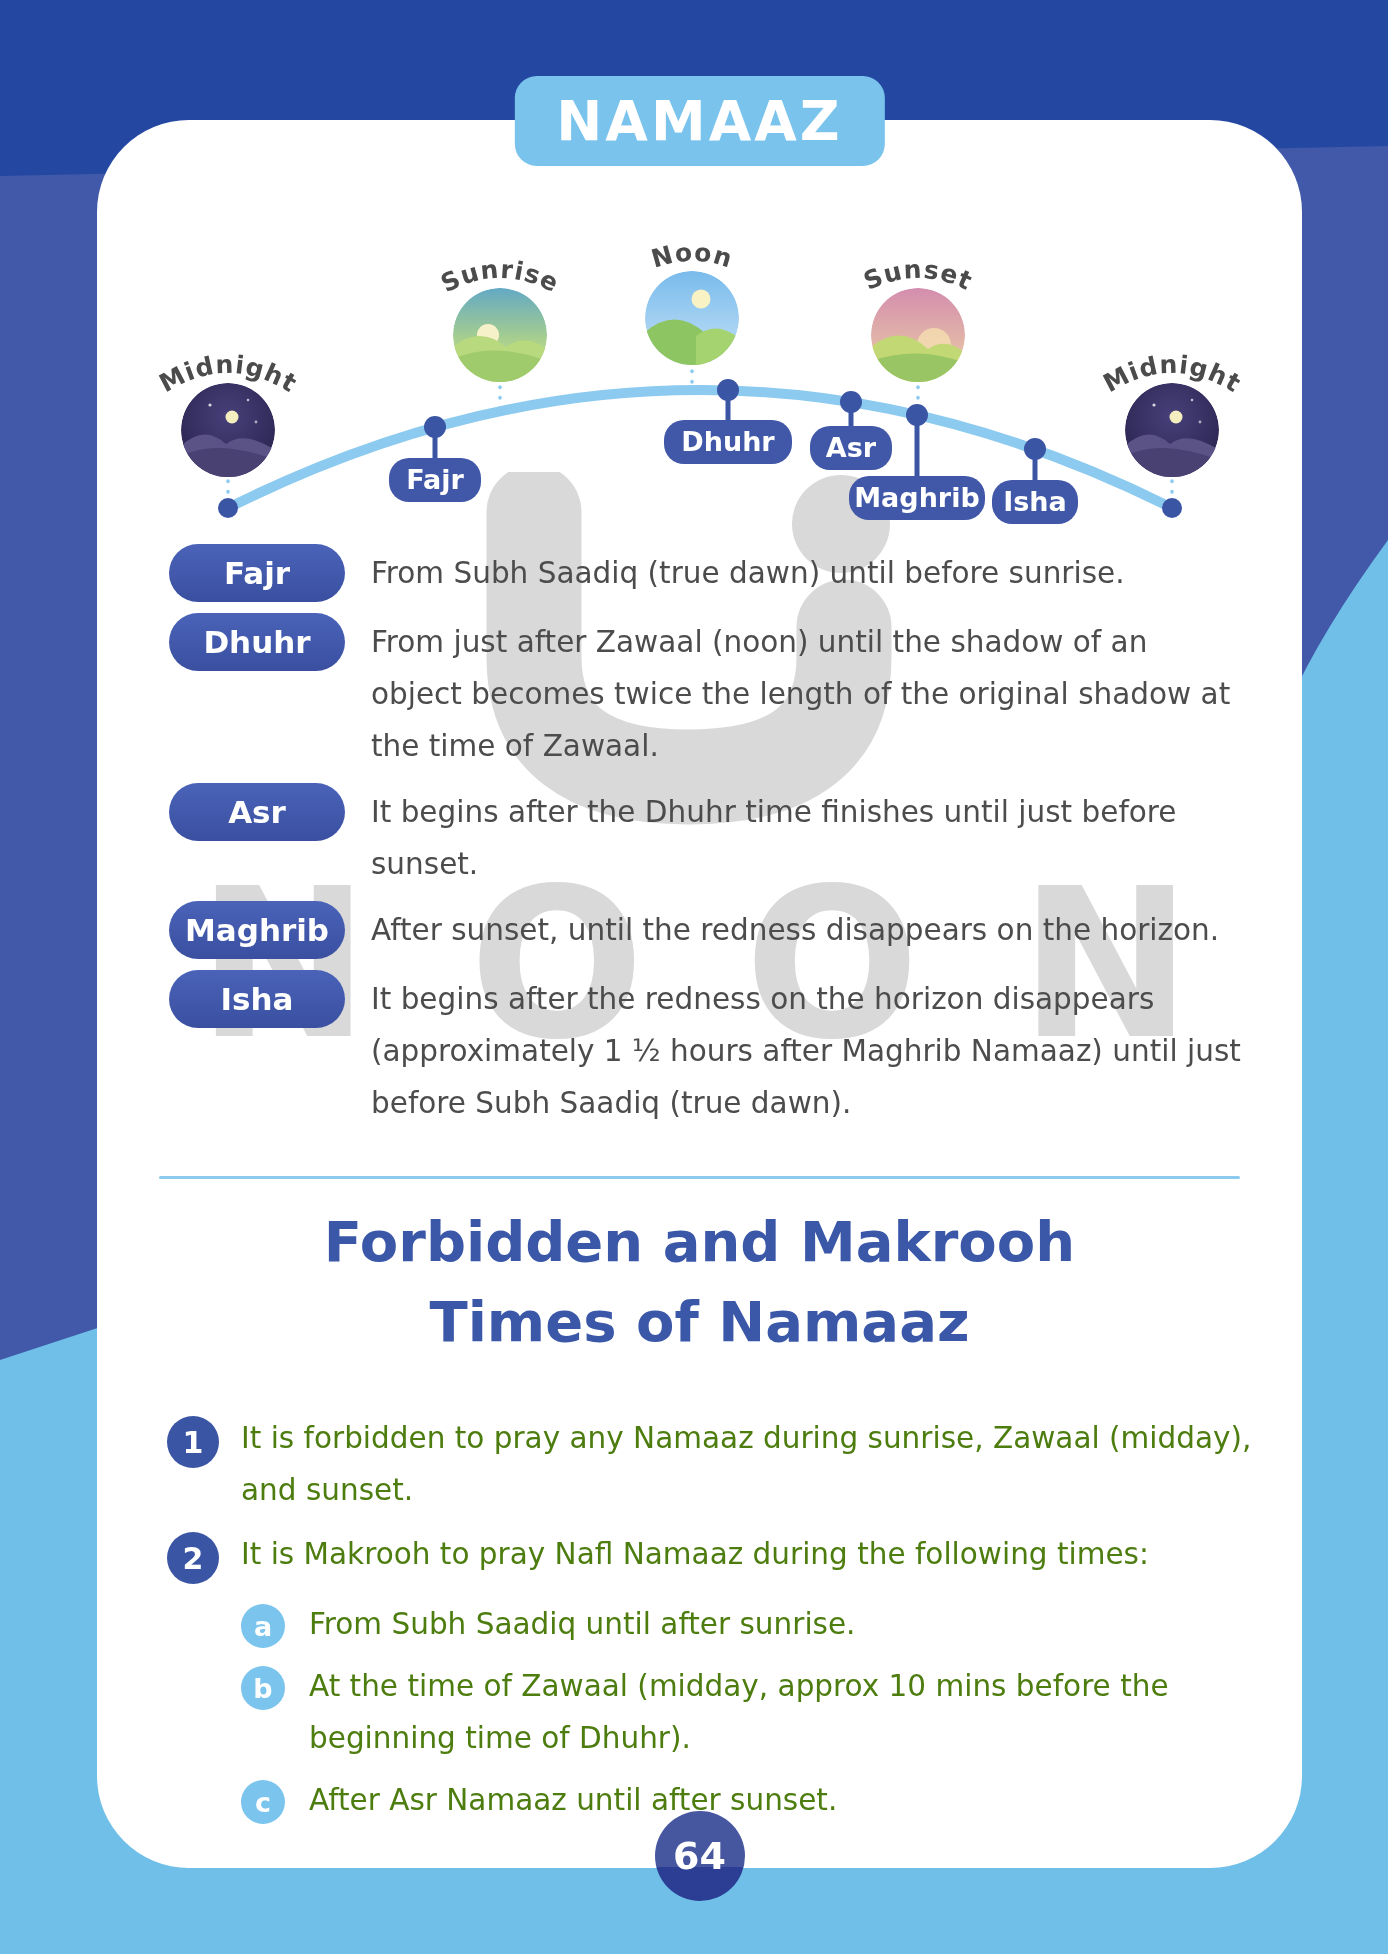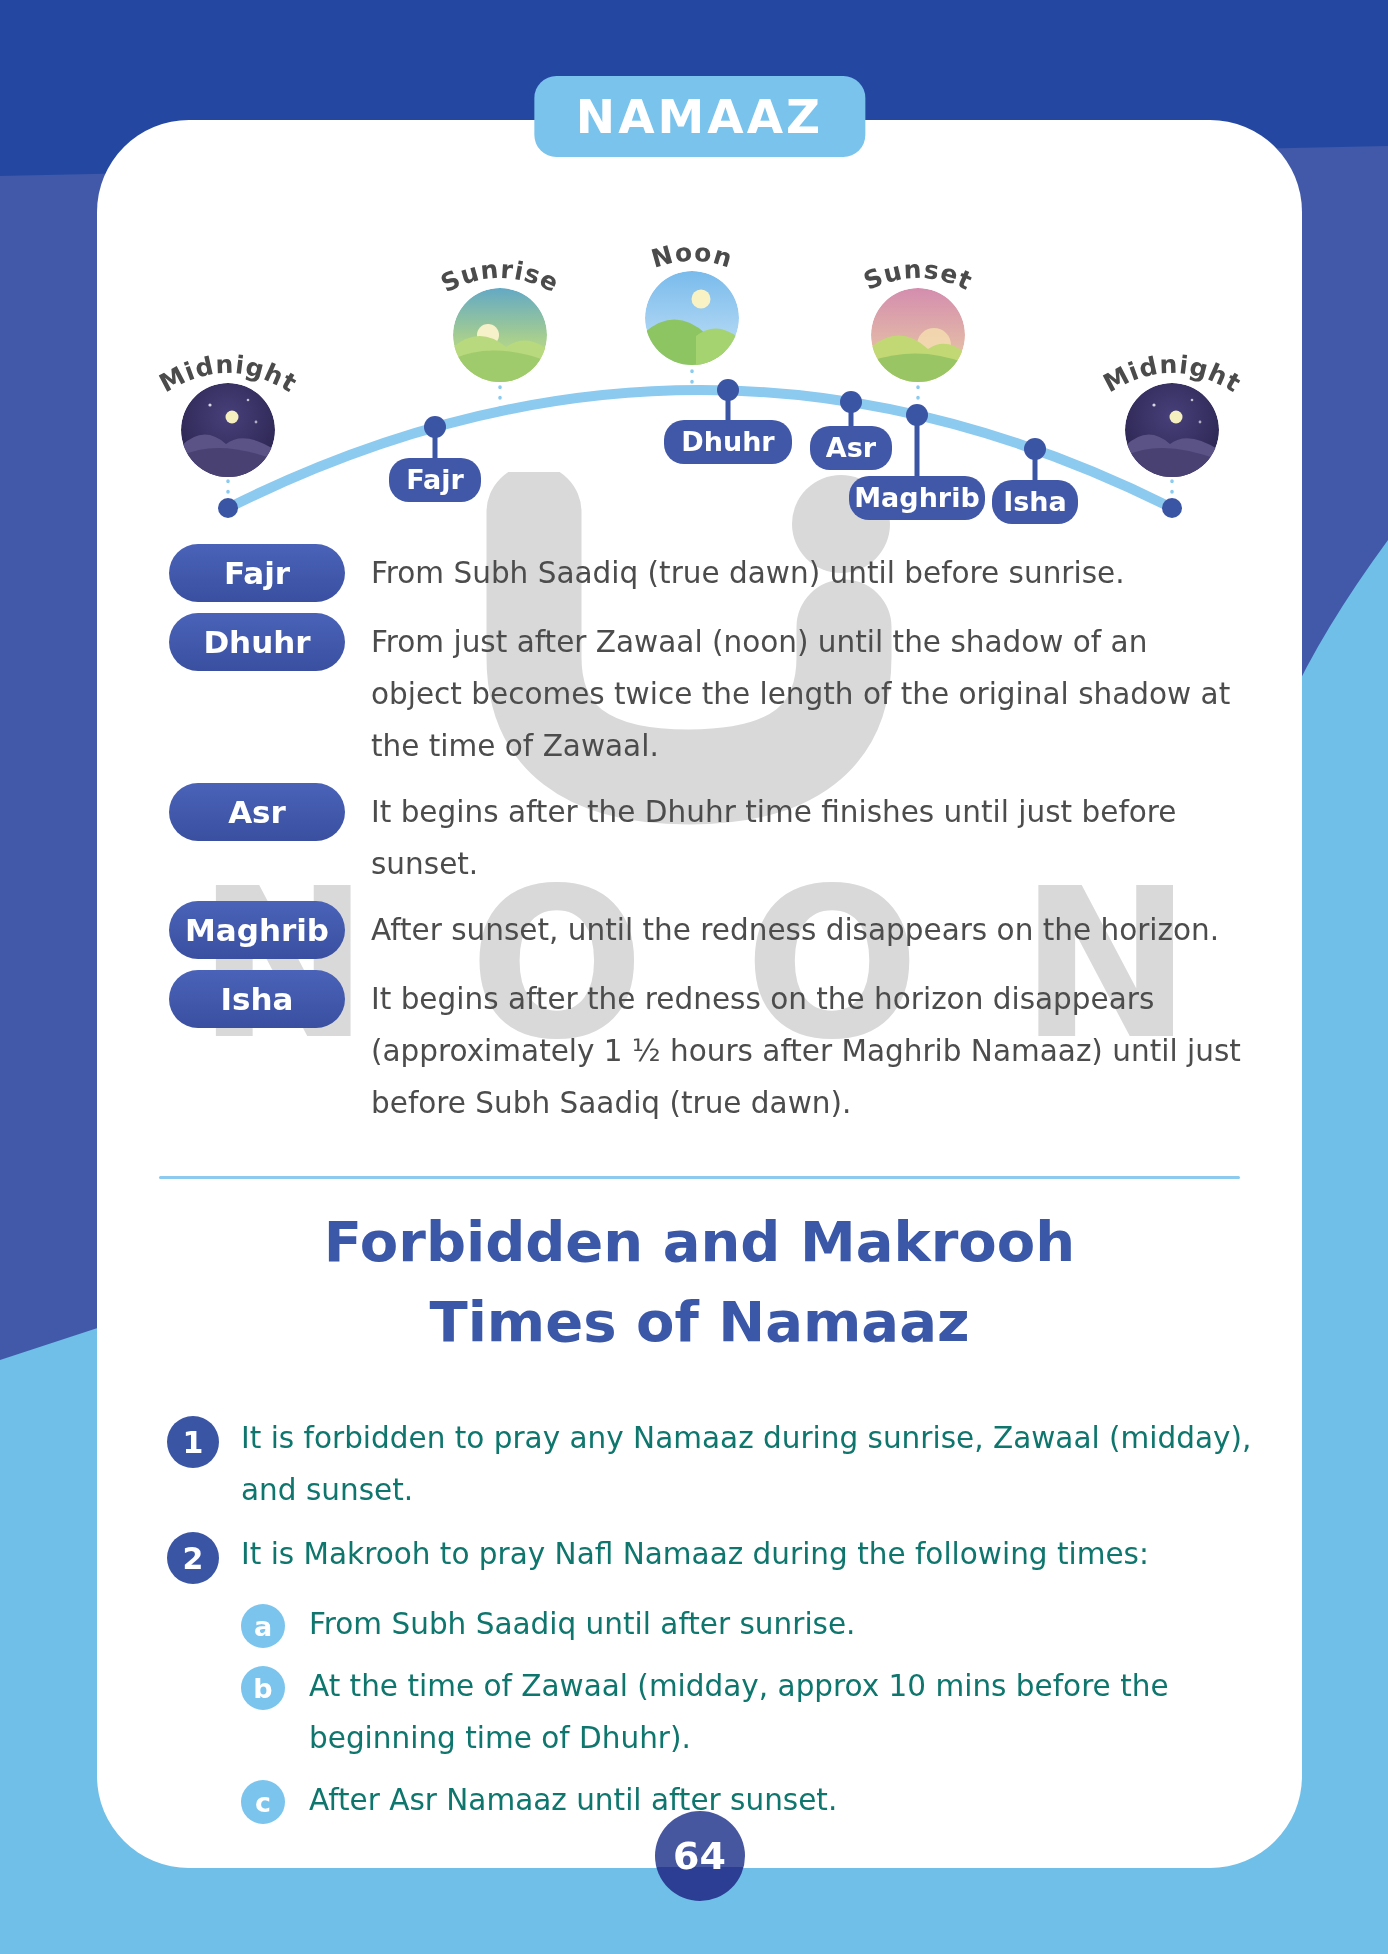--- a/index.html
+++ b/index.html
@@ -23,21 +23,21 @@
     font-size:206px;font-weight:800;line-height:1;letter-spacing:100px;padding-left:90px;
     box-sizing:border-box;
   }
   .wm-pub{
     position:absolute;top:972px;left:0;width:100%;text-align:center;
     font-size:72px;font-weight:800;letter-spacing:15px;padding-left:15px;box-sizing:border-box;
   }
   
   .badge{
     position:absolute;top:-44px;left:50%;transform:translateX(-50%);
-    background:#79c3ec;color:#fff;font-size:47px;font-weight:800;letter-spacing:3px;
+    background:#79c3ec;color:#fff;font-size:55px;font-weight:800;letter-spacing:3px;
     padding:13px 42px;border-radius:22px;z-index:3;white-space:nowrap;
   }
   .title{
     position:absolute;top:52px;left:0;width:100%;text-align:center;
     color:#3a57a8;font-size:58px;font-weight:800;z-index:2;
   }
   
   .diagram{position:absolute;left:0;top:120px;z-index:2;overflow:visible;}
   .tlabel{font-size:25px;font-weight:700;fill:#4b4b4b;letter-spacing:1px;}
   .dpill-text{font-size:27px;font-weight:800;fill:#ffffff;text-anchor:middle;}
@@ -63,21 +63,21 @@
   }
   .flist{
     position:absolute;top:1292px;left:70px;right:46px;z-index:2;
     display:flex;flex-direction:column;gap:12px;
   }
   .nrow{display:flex;gap:22px;align-items:flex-start;}
   .ncircle{
     flex:0 0 52px;height:52px;border-radius:50%;background:#3b55a5;color:#fff;
     font-weight:800;font-size:30px;display:flex;align-items:center;justify-content:center;margin-top:4px;
   }
-  .ntext{margin:0;font-size:29.5px;line-height:52px;color:#0f766e;}
+  .ntext{margin:0;font-size:29.5px;line-height:52px;color:#4d7c0f;}
   .sublist{display:flex;flex-direction:column;gap:10px;margin:2px 0 0 74px;}
   .srow{display:flex;gap:24px;align-items:flex-start;}
   .scircle{
     flex:0 0 44px;height:44px;border-radius:50%;background:#7ac4ed;color:#fff;
     font-weight:800;font-size:27px;display:flex;align-items:center;justify-content:center;margin-top:6px;
   }
   
   .pagenum{
     position:absolute;left:50%;bottom:-33px;transform:translateX(-50%);
     width:90px;height:90px;border-radius:50%;

